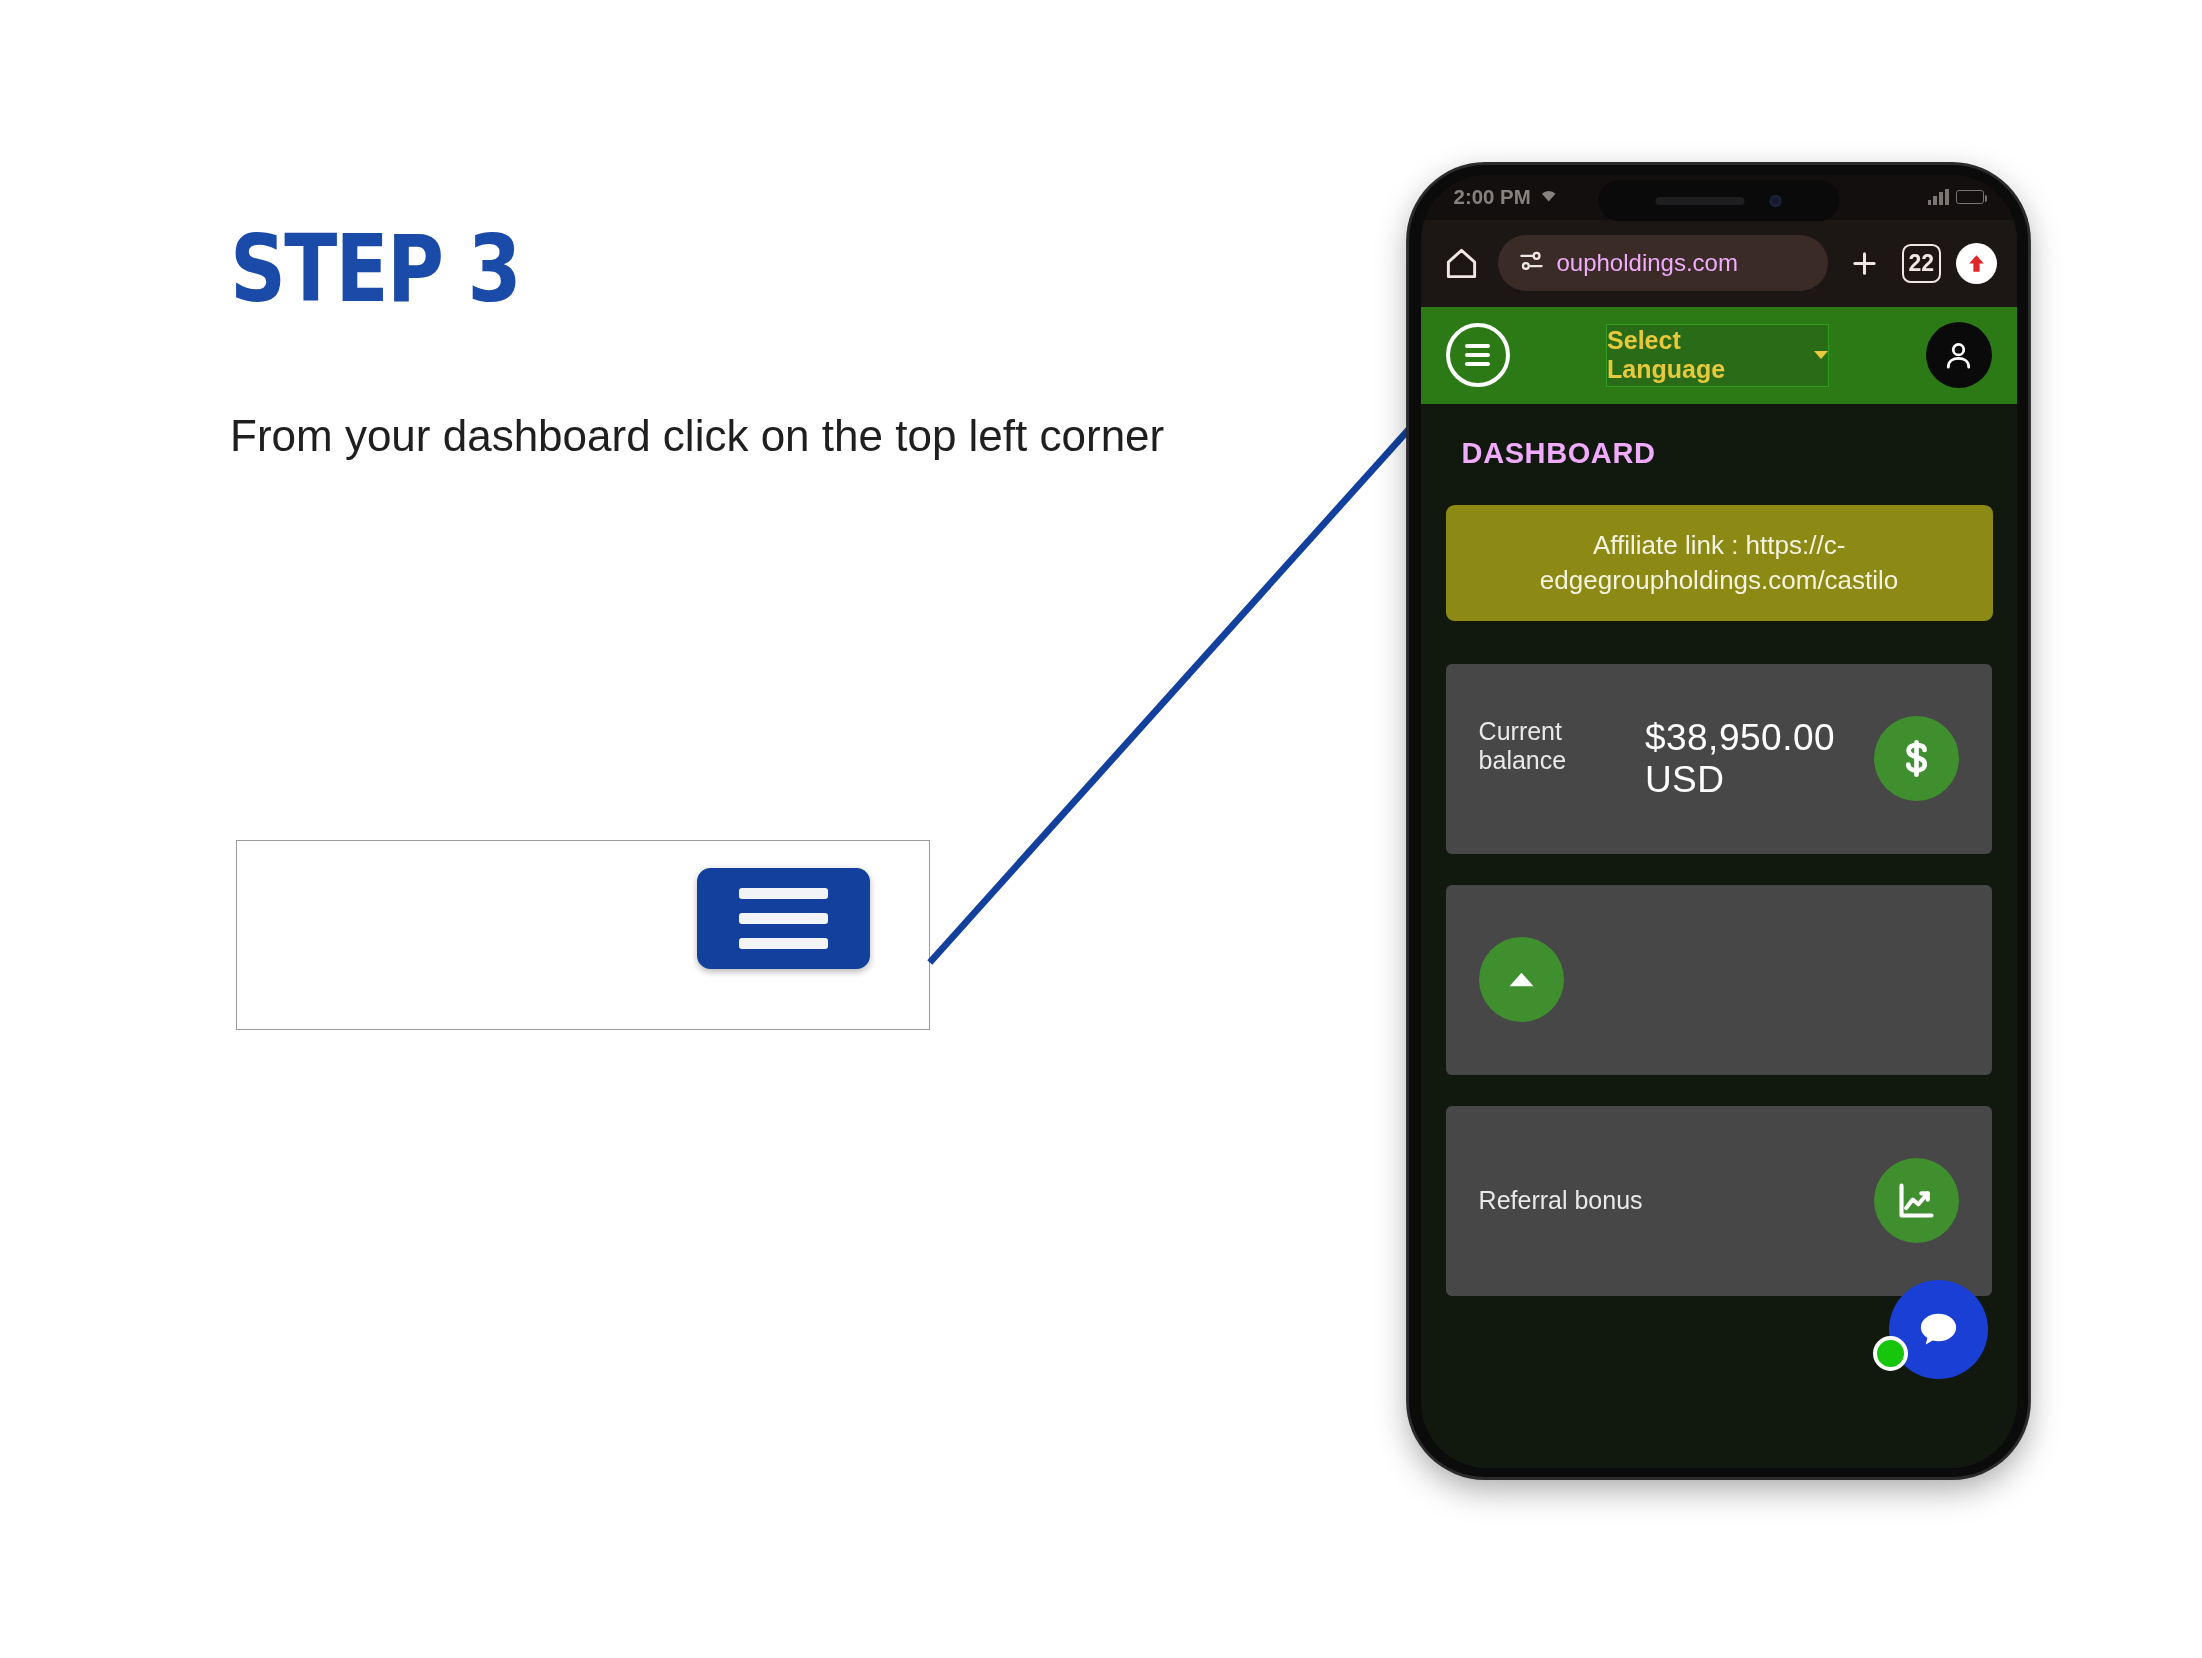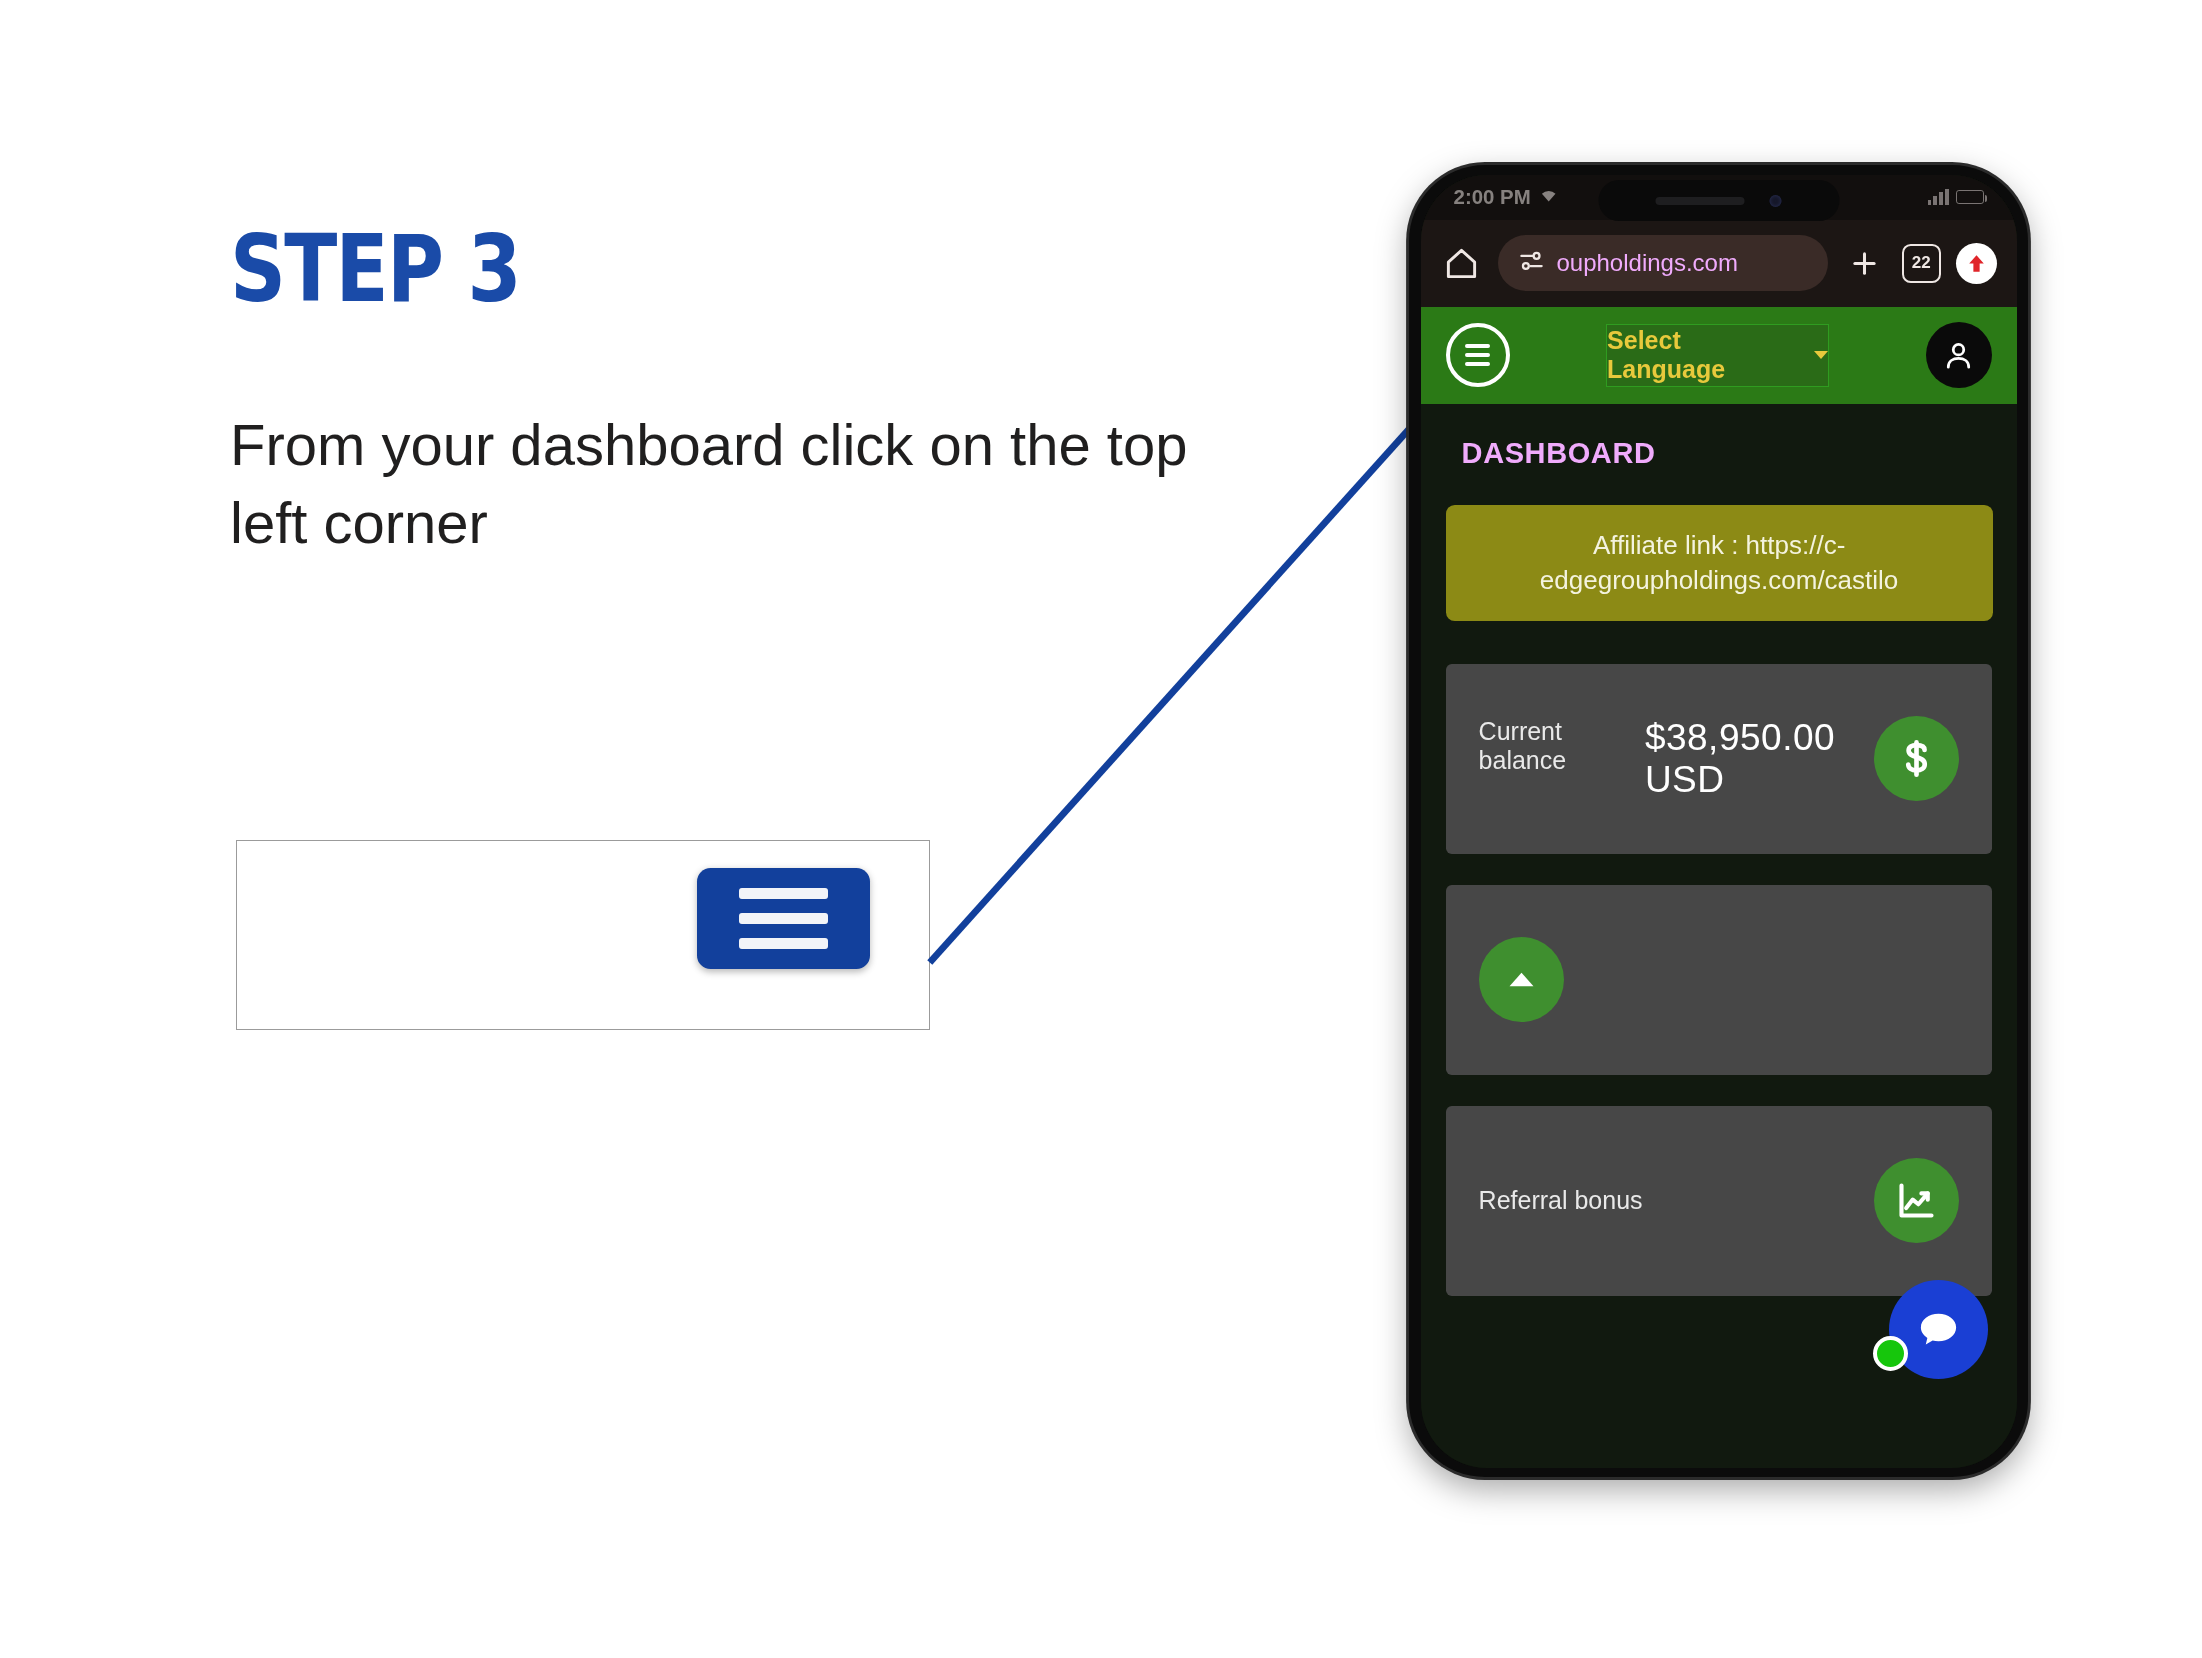--- a/index.html
+++ b/index.html
@@ -16,21 +16,21 @@
     position: absolute; left: 230px; top: 215px;
     font-size: 93px; font-weight: 800; letter-spacing: -1.9px;
     color: #1a4ba8; font-family: "DejaVu Sans", sans-serif;
     font-stretch: condensed;
     transform: scaleX(0.93);
     transform-origin: left center;
     white-space: nowrap;
   }
   .step-sub {
     position: absolute; left: 230px; top: 406px; width: 980px;
-    font-size: 58px; line-height: 1.35; color: #201f1f;
+    font-size: 44px; line-height: 1.35; color: #201f1f;
     font-weight: 400; font-family: "Liberation Sans", sans-serif;
   }
 
   
   .callout-box {
     position: absolute; left: 236px; top: 840px;
     width: 694px; height: 190px;
     background: #ffffff; border: 1.9px solid #9b9b9b;
   }
   .ham-btn {
@@ -100,21 +100,21 @@
   }
   .bb-icon { width: 43px; height: 43px; display: flex; align-items: center; justify-content: center; flex: 0 0 auto; }
   .url-pill {
     flex: 1 1 auto; height: 56px; background: #3a2b27; border-radius: 28px;
     display: flex; align-items: center; gap: 11.6px; padding: 0 19.4px; overflow: hidden;
   }
   .url-text { color: #f0abfc; font-size: 24px; white-space: nowrap; overflow: hidden; }
   .tab-count {
     width: 39px; height: 39px; border: 2.9px solid #efe7e4; border-radius: 8.7px;
     display: flex; align-items: center; justify-content: center;
-    color: #efe7e4; font-size: 17px; font-weight: 700;
+    color: #efe7e4; font-size: 23px; font-weight: 700;
   }
   .share-btn { width: 41px; height: 41px; border-radius: 50%; background: #fff; display:flex; align-items:center; justify-content:center; }
 
   
   .app-header {
     height: 97px; background: #2b7a16;
     display: flex; align-items: center; justify-content: space-between; padding: 0 25px;
     position: relative;
   }
   .ham-ring {

